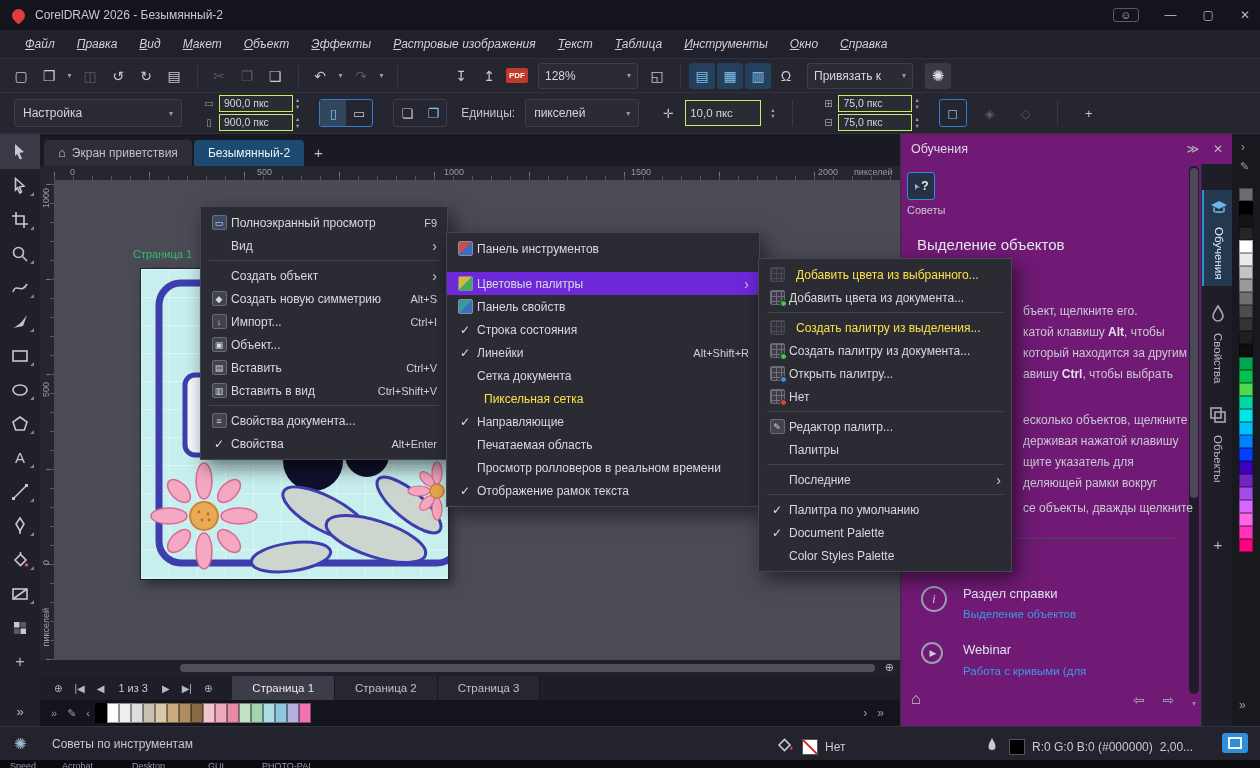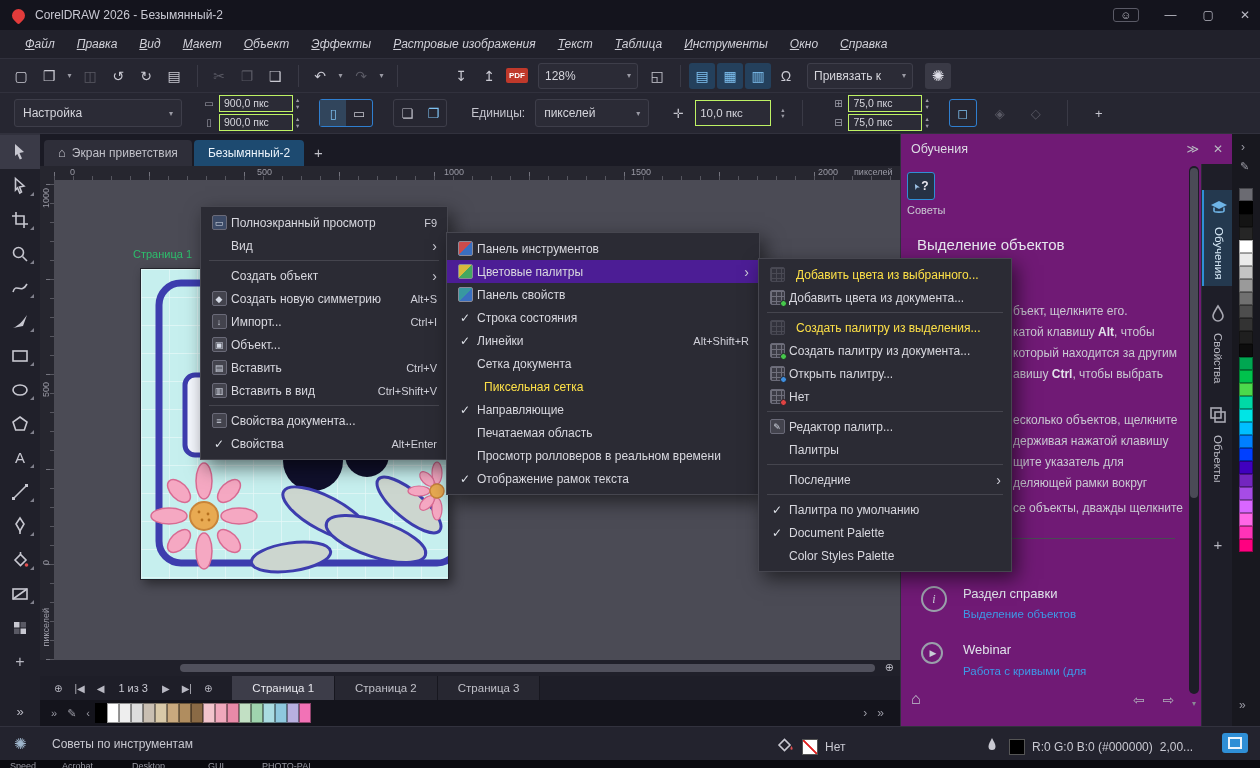--- a/index.html
+++ b/index.html
@@ -51,21 +51,21 @@
   .spin{display:flex;flex-direction:column;justify-content:center;font-size:6.5px;line-height:6.5px;color:#9a9aa4;}
   .spin i{font-style:normal;}
   .pb-pair{display:flex;margin-left:10px;border:1px solid #3e3e4a;border-radius:3px;}
   .pb-pair.accentframe{border-color:#2f7fd0;}
   .pb-btn{width:26px;height:26px;display:flex;align-items:center;justify-content:center;color:#c5c5ce;font-size:13px;}
   .pb-btn.sel{background:#31455c;color:#7fc2f2;}
   .pb-btn.accent{color:#7fc2f2;}
   .pb-btn.frame{border:1px solid #2f7fd0;border-radius:3px;margin-left:10px;}
   .pb-btn.dis{color:#5a5a65;}
   .pb-sep{width:1px;height:26px;background:#3a3a46;margin:0 8px;}
-  .pb-label{color:#c5c5ce;margin-left:14px;}
+  .pb-label{color:#c5c5ce;margin-left:4px;}
 
   
   #toolbox{left:0;top:134px;width:40px;height:592px;background:#20202a;border-top:1px solid #31313d;}
   .tool{width:40px;height:34px;display:flex;align-items:center;justify-content:center;color:#c7c7d0;position:relative;}
   .tool.active{background:#3a3a47;}
   .tool.fly::after{content:"";position:absolute;right:6px;bottom:7px;border-left:4px solid transparent;border-bottom:4px solid #80808c;}
   .tool.plus{font-size:16px;color:#b8b8c2;}
   .tbx-more{position:absolute;bottom:8px;left:0;width:40px;text-align:center;color:#b8b8c2;font-size:13px;}
 
   
@@ -96,21 +96,21 @@
   
   #docker{left:900px;top:134px;width:332px;height:592px;background:#701a75;border-left:1px solid #31313d;}
   .dk-head{position:absolute;left:0;top:0;width:332px;height:30px;display:flex;align-items:center;padding:0 10px;box-sizing:border-box;gap:14px;}
   .dk-head .ttl{color:#dcdce4;font-size:12.5px;}
   .dk-btn{color:#b9b9c2;font-size:12px;}
   .dk-btn.arr{margin-left:auto;}
   .hint-btn{position:absolute;left:6px;top:38px;width:26px;height:26px;border:1px solid #2f8fd6;border-radius:3px;background:#263244;color:#e8e8f0;display:flex;align-items:center;justify-content:center;font-weight:bold;font-size:12px;gap:1px;}
   .hb-cursor{font-size:8px;transform:rotate(-120deg);color:#9fc6ea;}
   .hint-caption{position:absolute;left:6px;top:70px;font-size:11px;color:#c9c9d2;}
   .dk-heading{position:absolute;left:16px;top:102px;font-size:15px;color:#e6e6ee;}
-  .frag{position:absolute;font-size:12px;color:#c9c9d2;white-space:nowrap;}
+  .frag{position:absolute;font-size:12px;color:#c9c9d2;white-space:nowrap;padding-left:10px;}
   .frag b{color:#e2e2ea;}
   .dk-divider{position:absolute;left:16px;top:404px;width:258px;height:1px;background:#4a4a55;}
   .dk-more{position:absolute;left:16px;top:416px;font-size:15px;color:#e6e6ee;}
   .dk-ico{position:absolute;left:20px;width:22px;height:22px;border:2px solid #9aa0ab;border-radius:50%;color:#c8cdd6;display:flex;align-items:center;justify-content:center;font-size:12px;}
   .dk-ico.info{top:452px;font-style:italic;font-family:"Liberation Serif","DejaVu Serif",serif;}
   .dk-ico.play{top:508px;font-size:9px;padding-left:2px;box-sizing:border-box;}
   .dk-sec-title{position:absolute;left:62px;font-size:13px;color:#dfe3ea;}
   .dk-sec-title.t1{top:452px;}
   .dk-sec-title.t2{top:508px;}
   .dk-link{position:absolute;left:62px;font-size:11.5px;color:#3d9ae8;text-decoration:none;}
@@ -164,21 +164,21 @@
   
   #taskstrip{left:0;top:760px;width:1260px;height:8px;background:#0a0a0f;overflow:hidden;}
   .ts-item{position:absolute;top:1px;font-size:9px;color:#9a9aa4;}
 
   
   .menu{background:#2b2b34;border:1px solid #46464f;box-shadow:5px 7px 18px rgba(0,0,0,.55);padding:4px 0;z-index:50;font-size:12px;color:#d8d8df;}
   #ctxmenu{left:200px;top:206px;width:246px;}
   #viewmenu{left:446px;top:232px;width:312px;}
   #palmenu{left:758px;top:258px;width:252px;}
   .mrow{display:flex;align-items:center;height:23px;padding:0 10px 0 6px;}
-  .mrow.hl{background:#4c1d95;}
+  .mrow.hl{background:#6d28d9;margin-top:12px;}
   .mrow.dis{color:#fde047;gap:7px;}
   .mic{flex:0 0 24px;display:flex;align-items:center;justify-content:center;color:#dfe3ea;font-size:12px;}
   .dis .mic{color:#6a6a74;}
   .mlb{white-space:nowrap;padding-right:22px;}
   .mrt{margin-left:auto;white-space:nowrap;color:#cfcfd8;font-size:11px;}
   .dis .mrt{color:#6a6a74;}
   .mrt.sub{font-size:14px;line-height:14px;}
   .msep{height:1px;background:#45454e;margin:3px 8px;}
   .mico{width:15px;height:15px;border-radius:2px;position:relative;background:#43434d;border:1px solid #6a6a78;box-sizing:border-box;}
   .mico::before{position:absolute;inset:0;display:flex;align-items:center;justify-content:center;font-size:9px;color:#d5dae5;}

